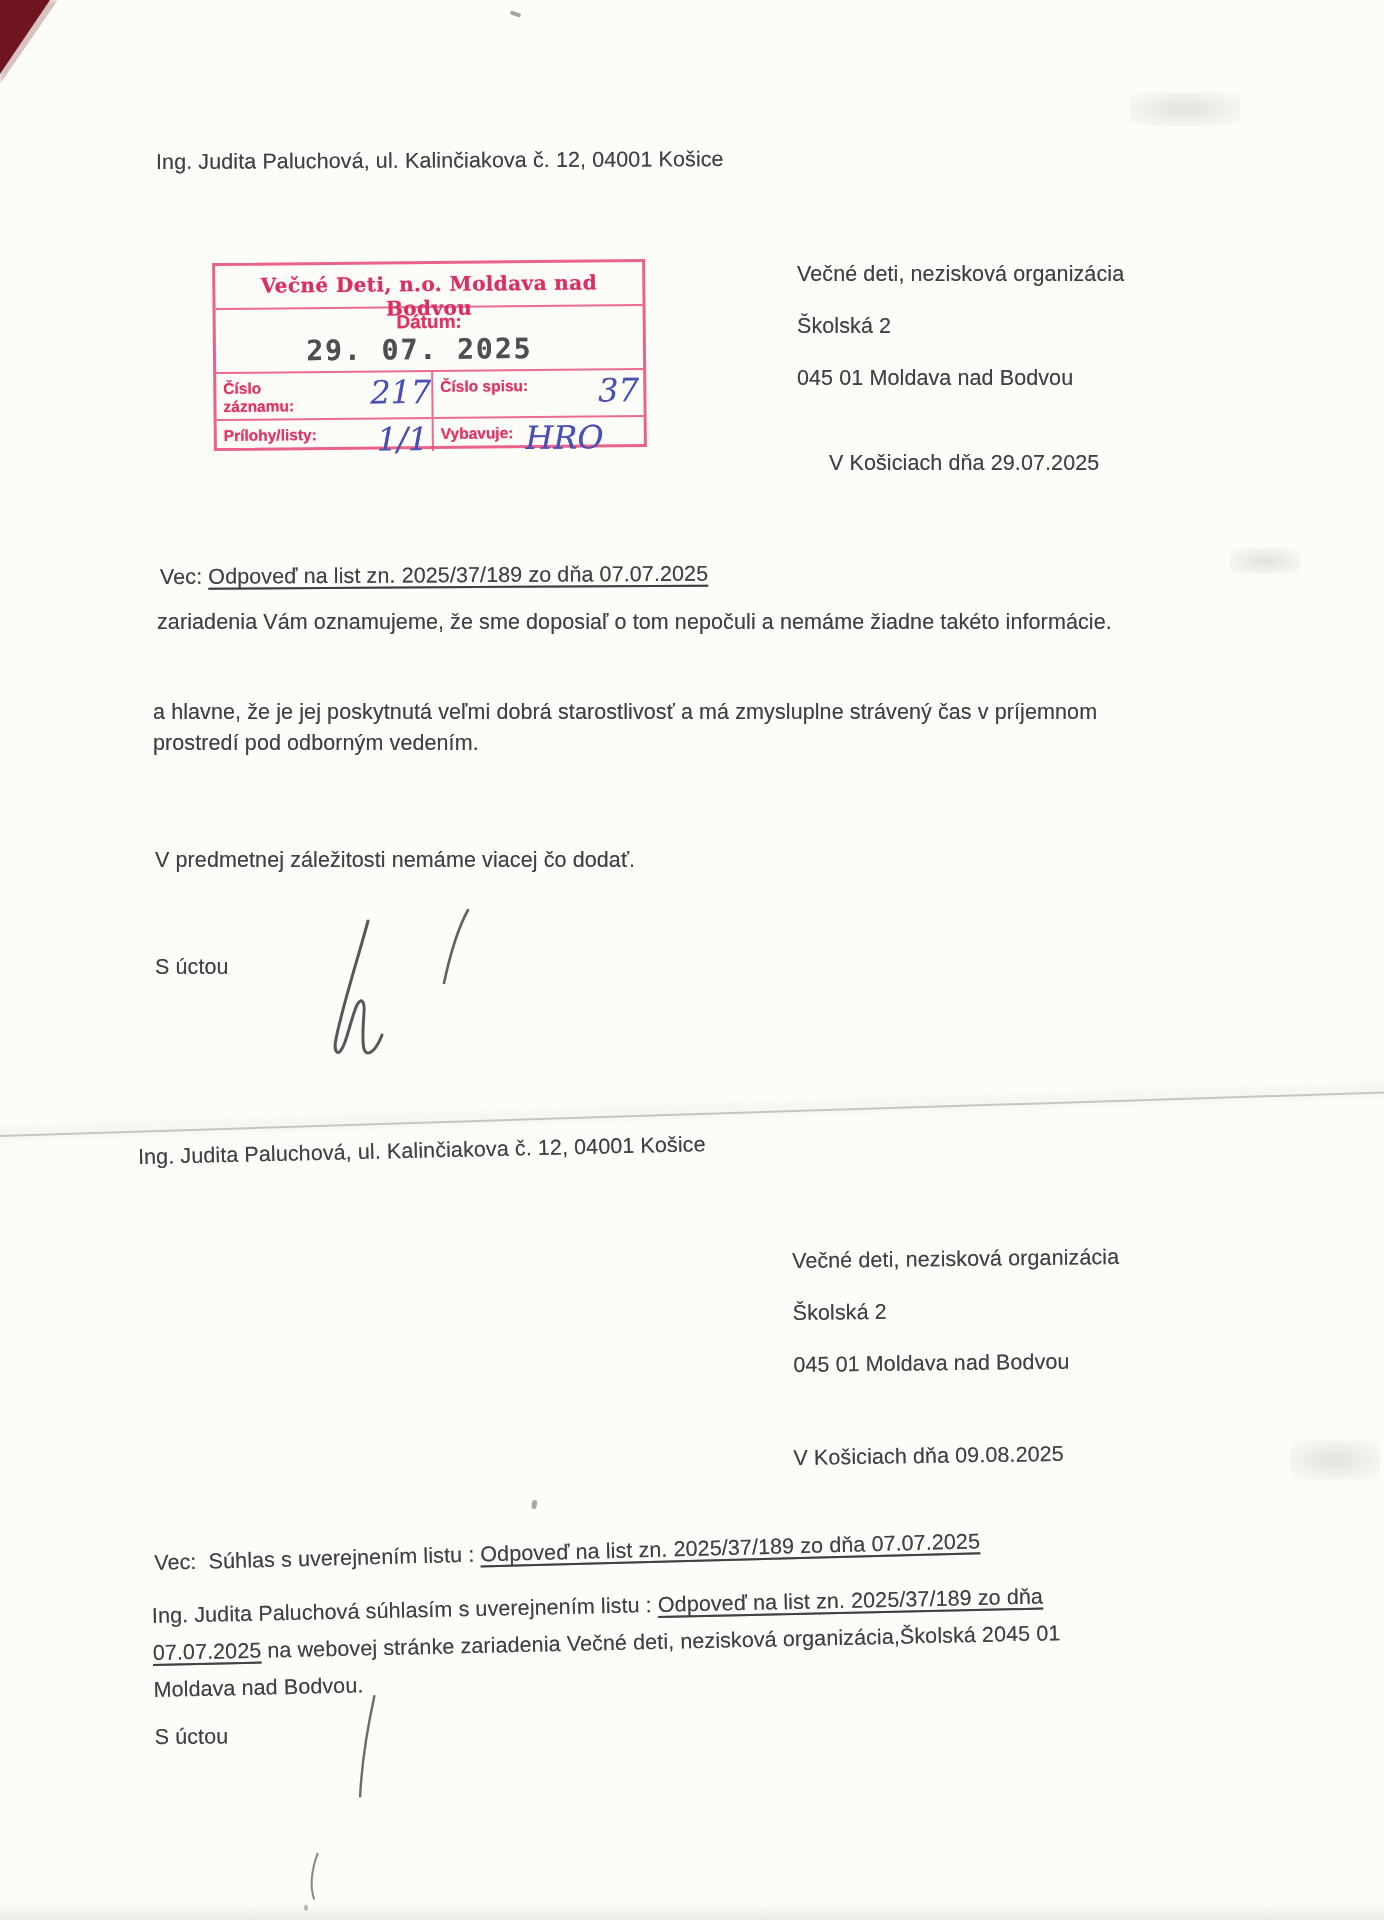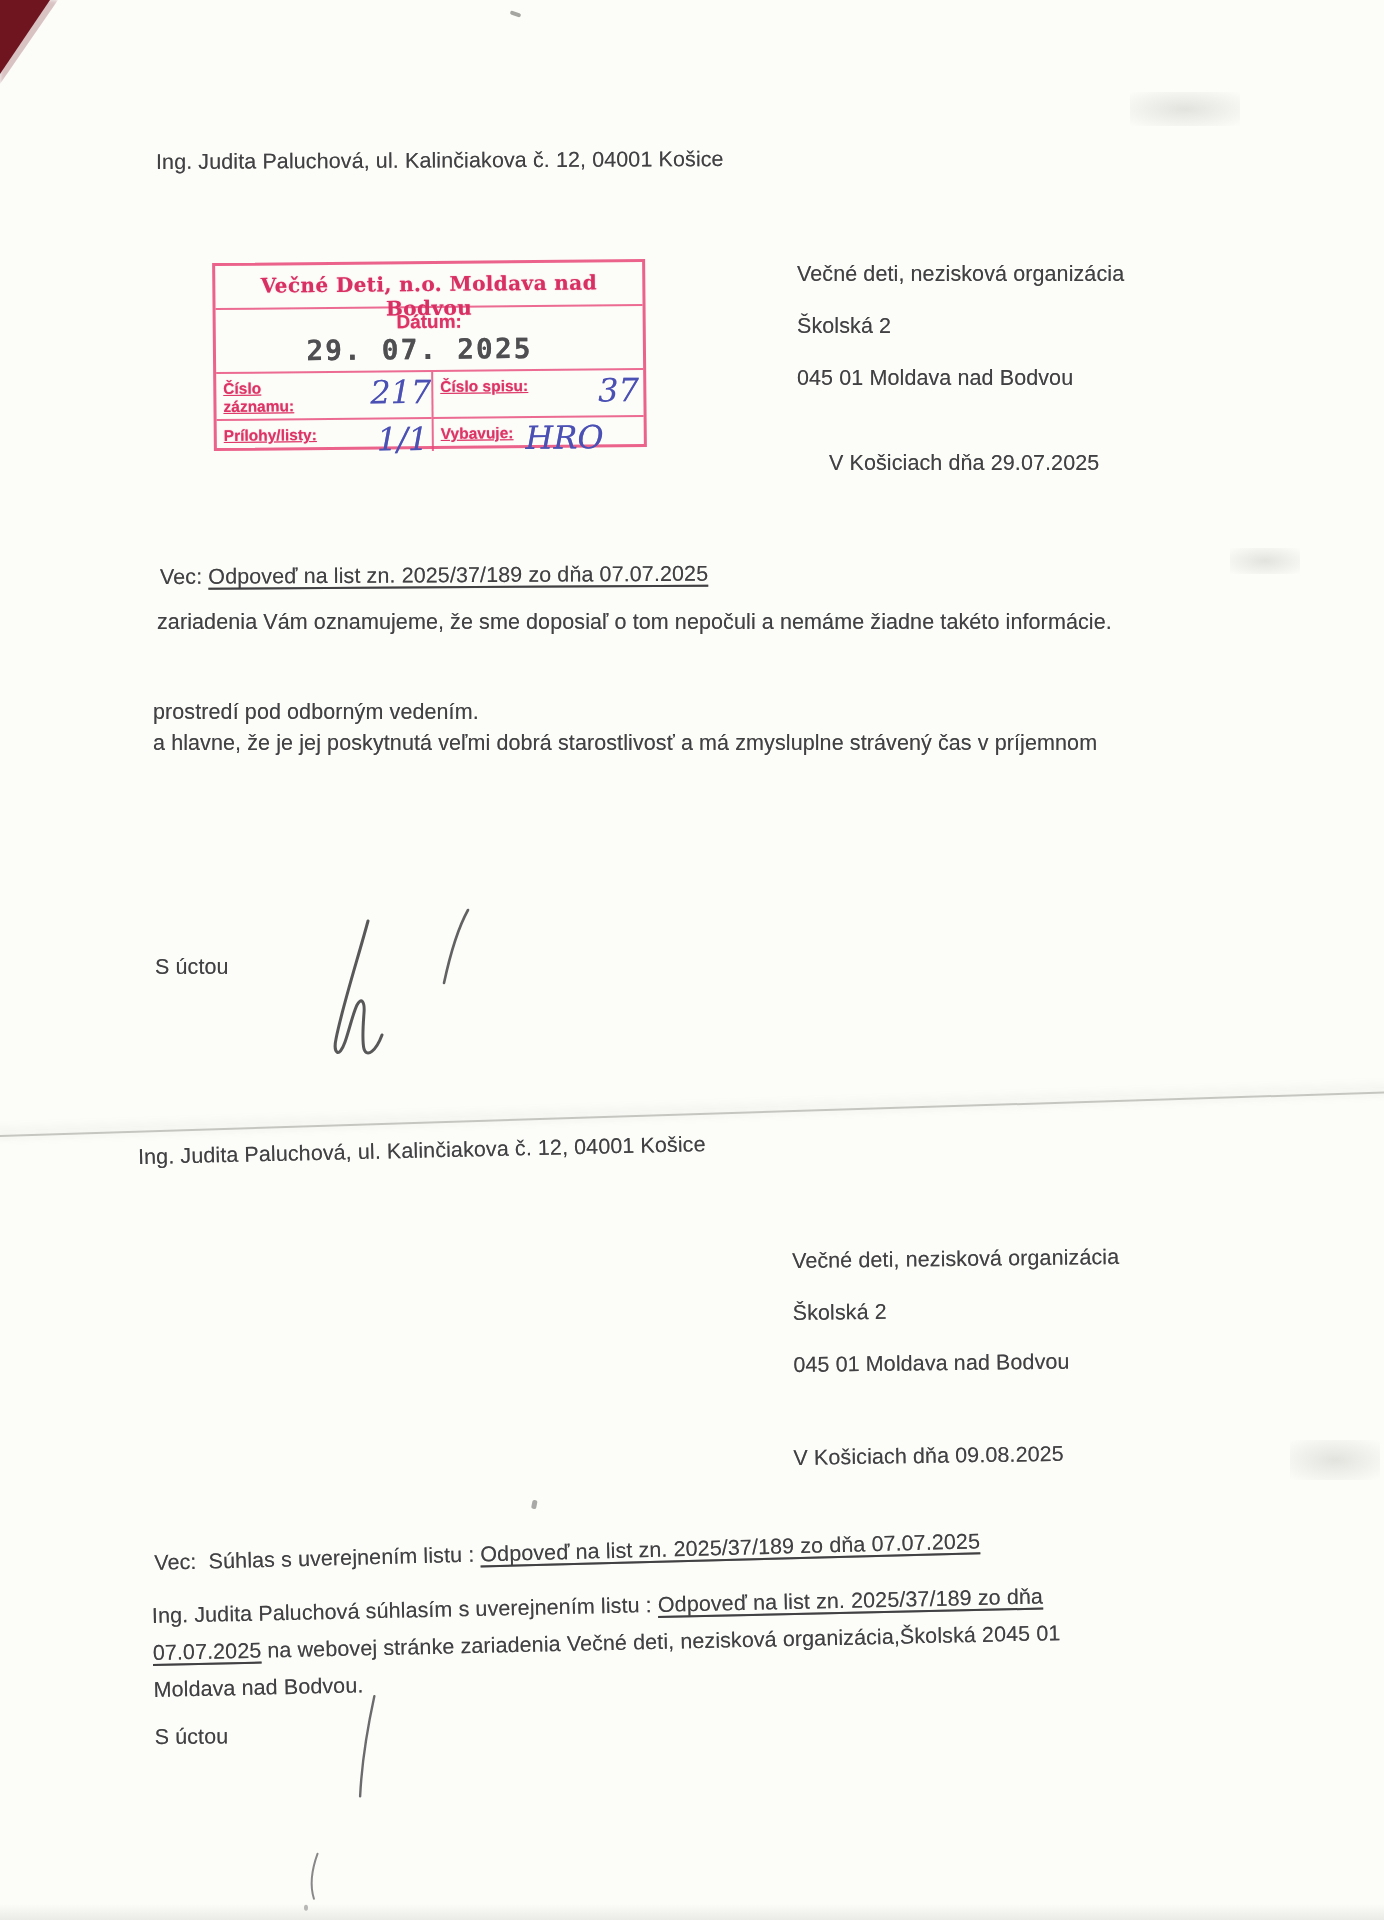--- a/index.html
+++ b/index.html
@@ -45,21 +45,21 @@
           font-family:"DejaVu Serif",serif;font-weight:bold;font-size:20px;letter-spacing:0.4px;
           padding-top:8px;color:#d93064;text-shadow:0 0 1px rgba(221,52,101,0.65);}
   .s-date{height:64px;border-bottom:2px solid rgba(231,70,120,0.8);text-align:center;}
   .s-date-label{font-weight:bold;font-size:19px;padding-top:3px;text-shadow:0 0 1px rgba(221,52,101,0.6);}
   .s-date-value{font-family:"DejaVu Sans Mono",monospace;font-weight:bold;font-size:28px;letter-spacing:2px;
                 color:#4f4f52;transform:translateX(-10px);text-shadow:0 0 0.6px rgba(79,79,82,0.7);}
   .s-grid{display:grid;grid-template-columns:215px 1fr;grid-template-rows:45px 34px;}
   .s-cell{display:flex;align-items:flex-start;padding:6px 0 0 7px;overflow:visible;}
   .s-cell.right{border-left:2px solid rgba(231,70,120,0.8);}
   .s-cell.bottomrow{border-top:2px solid rgba(231,70,120,0.8);}
-  .s-lbl{font-weight:bold;font-size:15.5px;text-shadow:0 0 1px rgba(221,52,101,0.6);text-decoration:underline;}
+  .s-lbl{font-weight:bold;font-size:15.5px;text-shadow:0 0 1px rgba(221,52,101,0.6);}
   .s-hand{font-family:"DejaVu Serif",serif;font-style:italic;font-size:32px;line-height:1;
           color:#4a50b4;position:relative;top:-2px;text-shadow:0 0 0.5px rgba(74,80,180,0.6);} .m60{margin-left:60px;} .m70{margin-left:70px;} .m18{margin-left:12px;}
 
   
   .corner{left:0;top:0;width:50px;height:74px;background:#6e1520;
           clip-path:polygon(0 0,100% 0,0 100%);}
   .corner-soft{left:0;top:0;width:58px;height:84px;background:rgba(110,21,32,0.25);
           clip-path:polygon(0 0,100% 0,0 100%);filter:blur(2px);}
   .speck-top{left:510px;top:12px;width:11px;height:4px;background:#8f8f8c;border-radius:2px;
              transform:rotate(18deg);opacity:0.8;}
@@ -133,24 +133,25 @@
     <div class="abs txt nowrap subject1">
       <span>Vec:</span>
       <span class="u">Odpoveď na list zn. 2025/37/189 zo dňa 07.07.2025</span>
     </div>
 
     <div class="abs txt para para1">
       <div class="nowrap">zariadenia Vám oznamujeme, že sme doposiaľ o tom nepočuli a nemáme žiadne takéto informácie.</div>
     </div>
 
     <div class="abs txt para para2">
+      <div class="nowrap">a hlavne, že je jej poskytnutá veľmi dobrá starostlivosť a má zmysluplne strávený čas v príjemnom</div>
       <div class="nowrap">prostredí pod odborným vedením.</div>
-      <div class="nowrap">a hlavne, že je jej poskytnutá veľmi dobrá starostlivosť a má zmysluplne strávený čas v príjemnom</div>
-    </div>
-
+    </div>
+
+    <div class="abs txt nowrap para3">V predmetnej záležitosti nemáme viacej čo dodať.</div>
 
     <div class="abs txt nowrap closing1">S úctou</div>
 
     <svg class="abs" style="left:298px;top:893px;" width="200" height="190" viewBox="0 0 200 190">
       <path class="sig" stroke-width="3" opacity="0.85" d="M 70 28 C 60 65, 44 115, 38 146 C 35 160, 41 166, 47 149 C 51 138, 55 120, 59 112 C 63 104, 67 108, 66 120 C 65 133, 64 148, 66 156 C 69 165, 78 158, 84 142"></path>
       <path class="sig" stroke-width="2.6" opacity="0.8" d="M 146 90 C 152 62, 160 35, 170 17"></path>
     </svg>
   </section>
 
   <div class="abs page-edge"></div>

